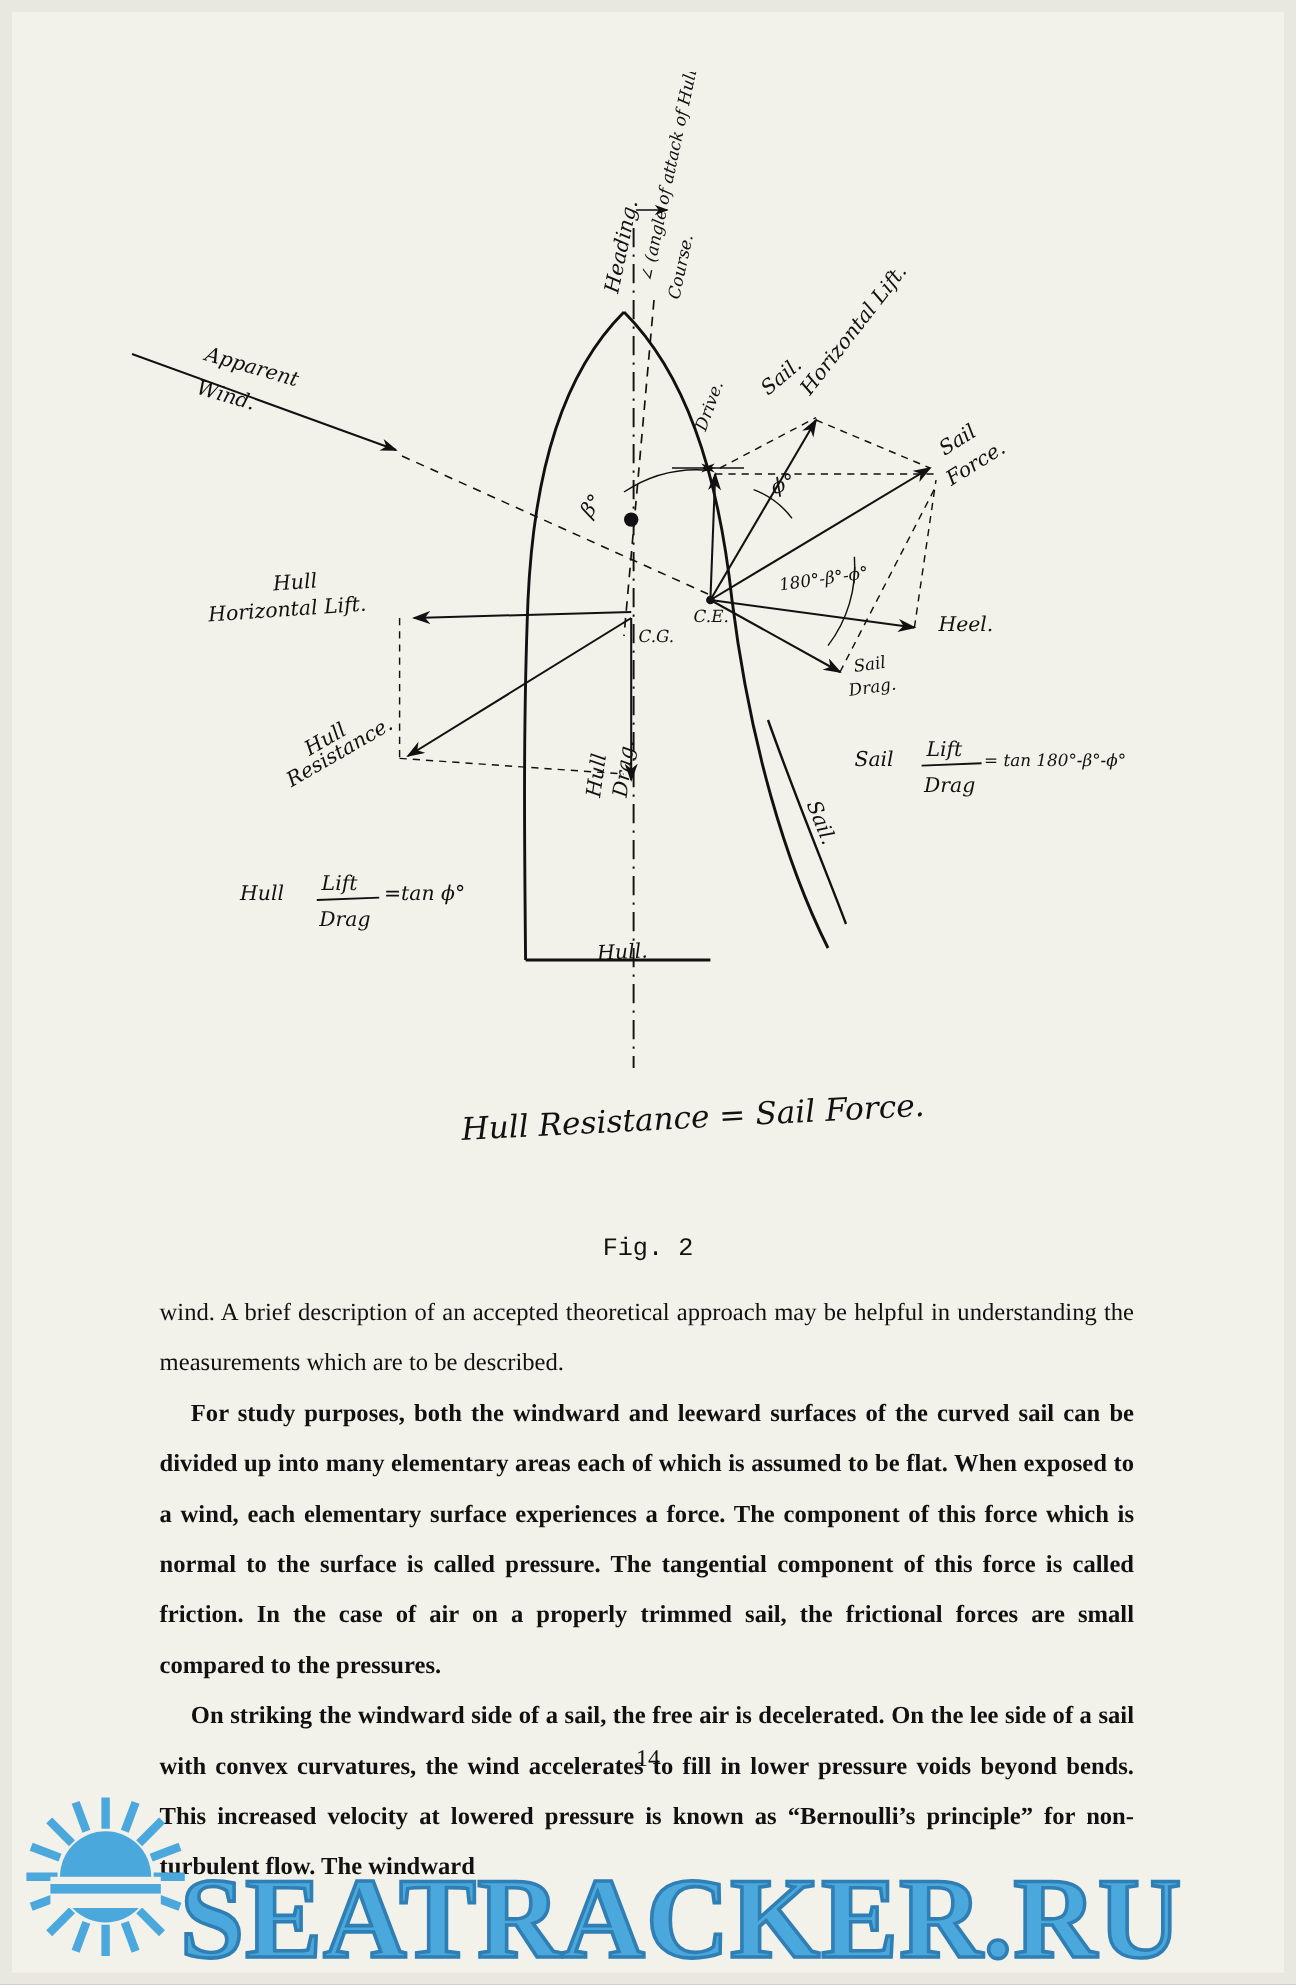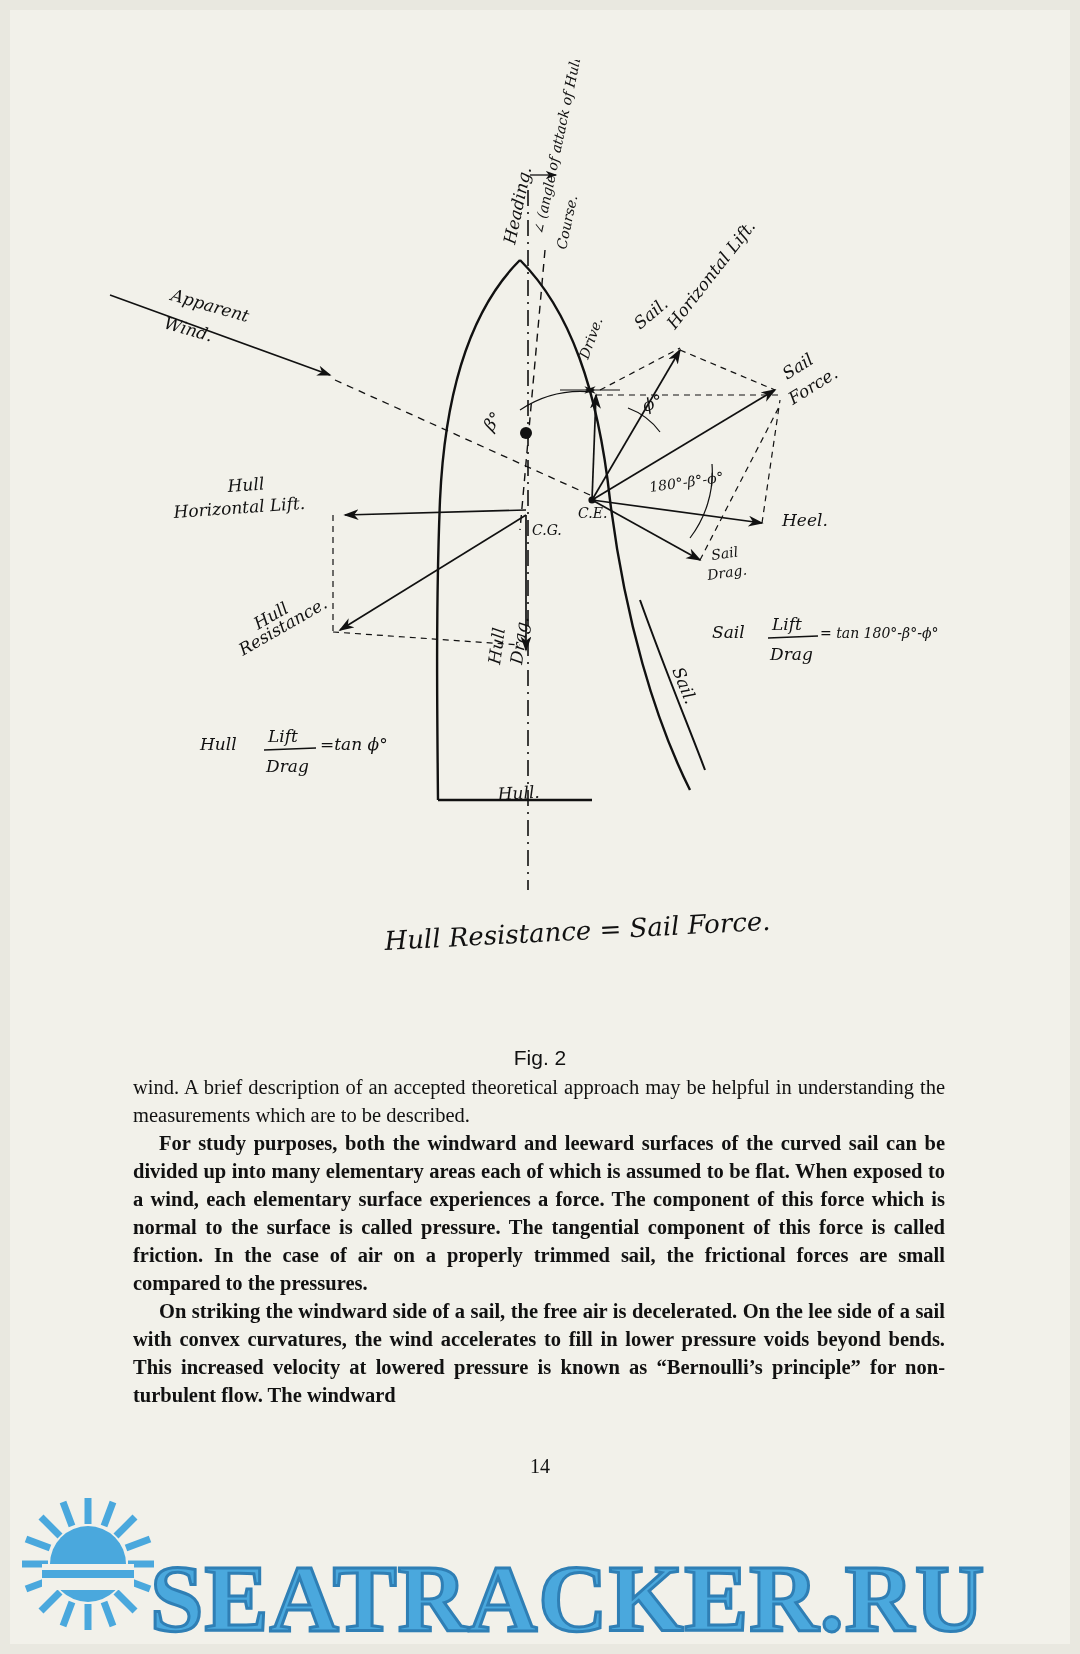--- a/index.html
+++ b/index.html
@@ -44,34 +44,33 @@
     font-size: 14px;
     fill: #111;
   }
 
   .fig-caption {
     position: absolute;
     top: 1030px;
     left: 0;
     width: 1080px;
     text-align: center;
-    font-family: Liberation Sans, sans-serif;
+    font-family: Liberation Mono, monospace;
     font-size: 21px;
-    margin-top: 16px;
   }
 
   
   .body-text {
     position: absolute;
     left: 133px;
     top: 1073px;
     width: 812px;
     font-family: "Liberation Serif", serif;
     font-size: 20.5px;
-    line-height: 28px;
+    line-height: 42px;
     text-align: justify;
     color: #111;
   }
   .body-text p { margin: 0; }
   .body-text p.indent { text-indent: 26px; font-weight: bold; }
 
   .page-number {
     position: absolute;
     top: 1455px;
     left: 0;

